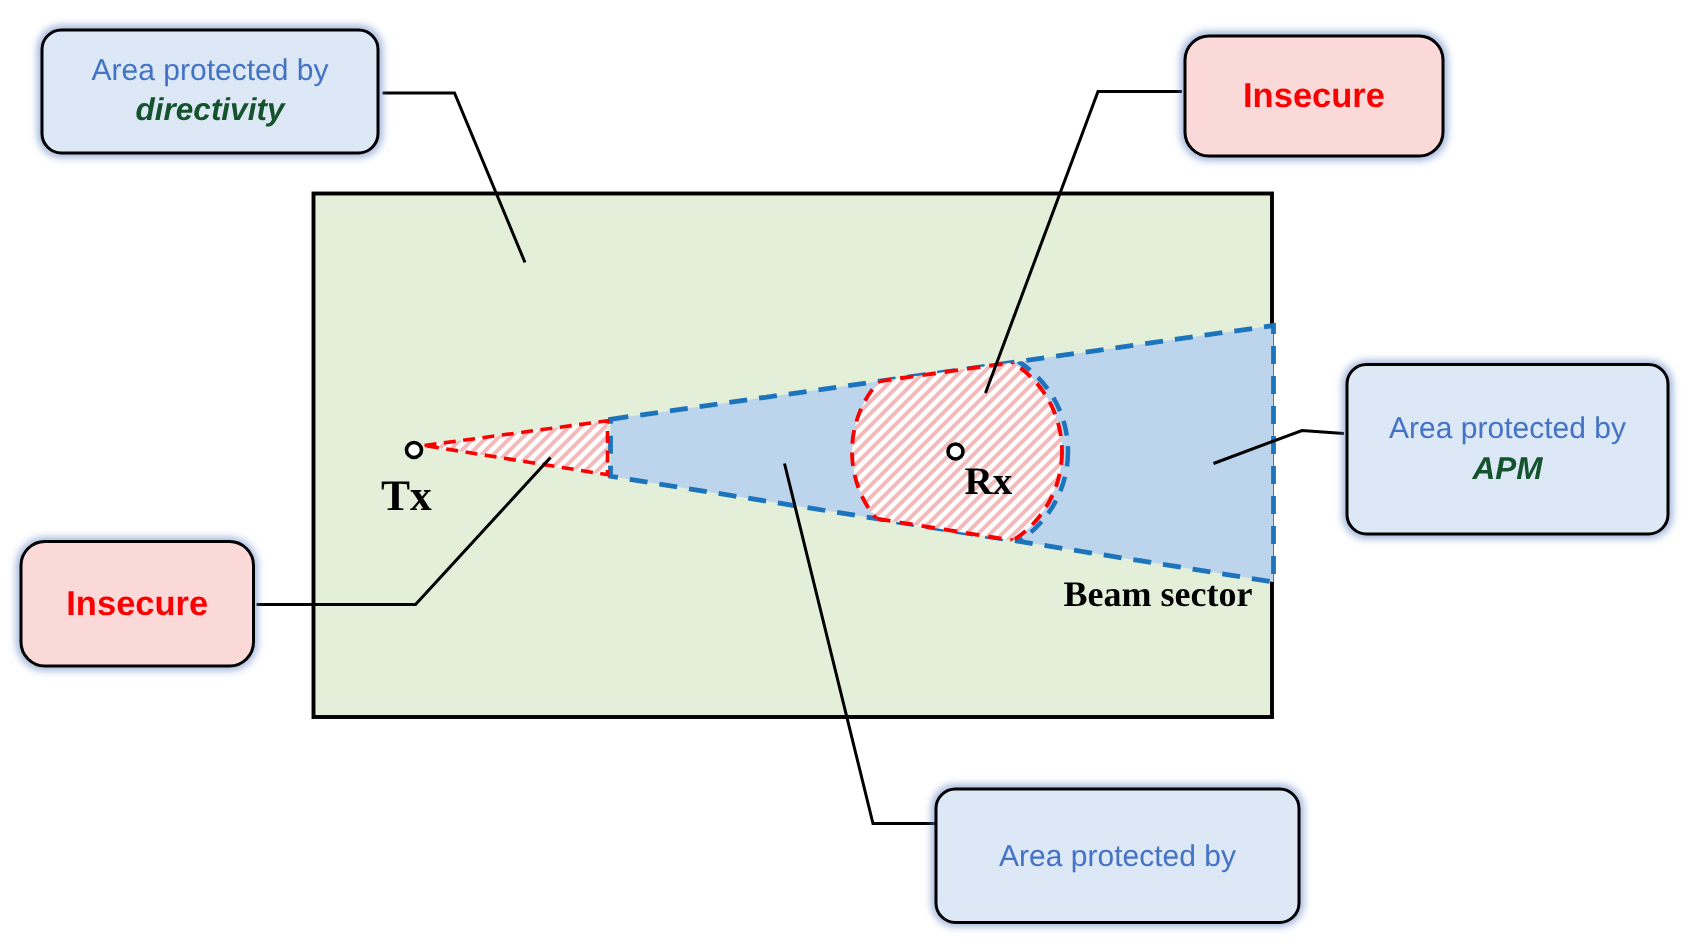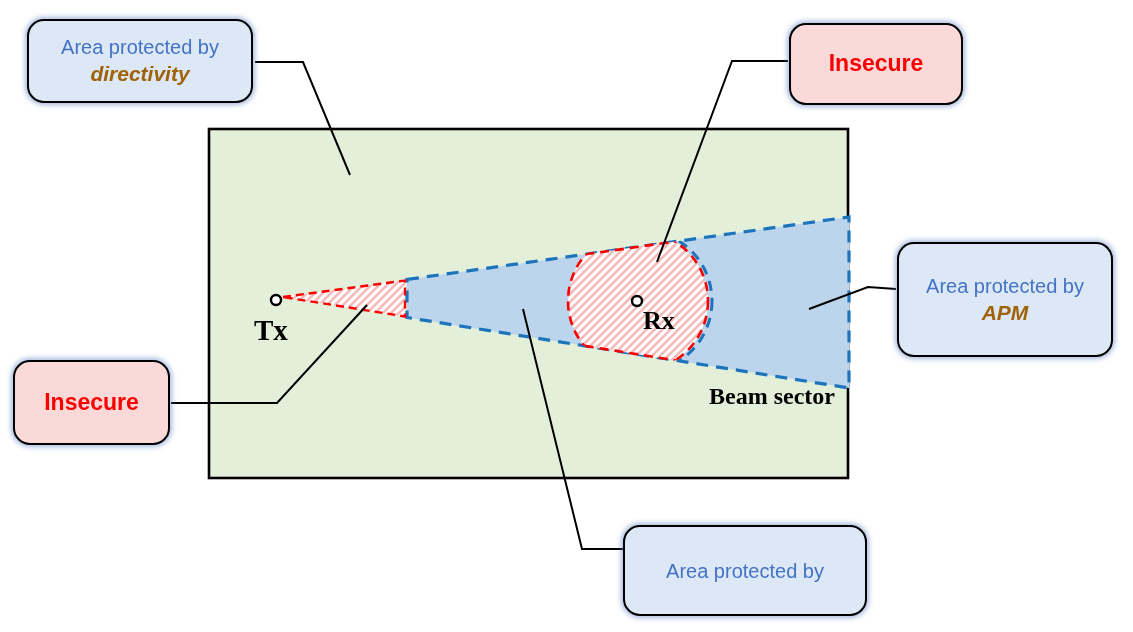--- a/index.html
+++ b/index.html
@@ -32,24 +32,24 @@
   
   .callout{
     position:absolute;
     border:2.6px solid #000;
     border-radius:17px;
     display:flex;flex-direction:column;align-items:center;justify-content:center;
     text-align:center;line-height:1.3;
     box-shadow:0 0 5px 2px rgba(96,130,195,0.55);
     box-sizing:border-box;
   }
-  .callout.blue{background:var(--callout-fill-blue);}
+  .callout.blue{background:var(--callout-fill-blue);border-radius:14px;}
   .callout.pink{background:var(--insecure-fill-pink);}
   .callout .l1{color:var(--callout-text-blue);font-size:20px;}
-  .callout .l2{color:#a16207;font-weight:bold;font-style:italic;font-size:21px;}
+  .callout .l2{color:#14532d;font-weight:bold;font-style:italic;font-size:21px;}
   .insecure-label{color:var(--insecure-red);font-weight:bold;font-size:23px;}
 </style>
 </head>
 <body>
 
 <div id="stage">
 
   <svg id="diagram-svg" width="1133" height="632" viewBox="0 0 1133 632">
     <defs>
       <pattern id="hatch" width="8" height="8" patternUnits="userSpaceOnUse">

